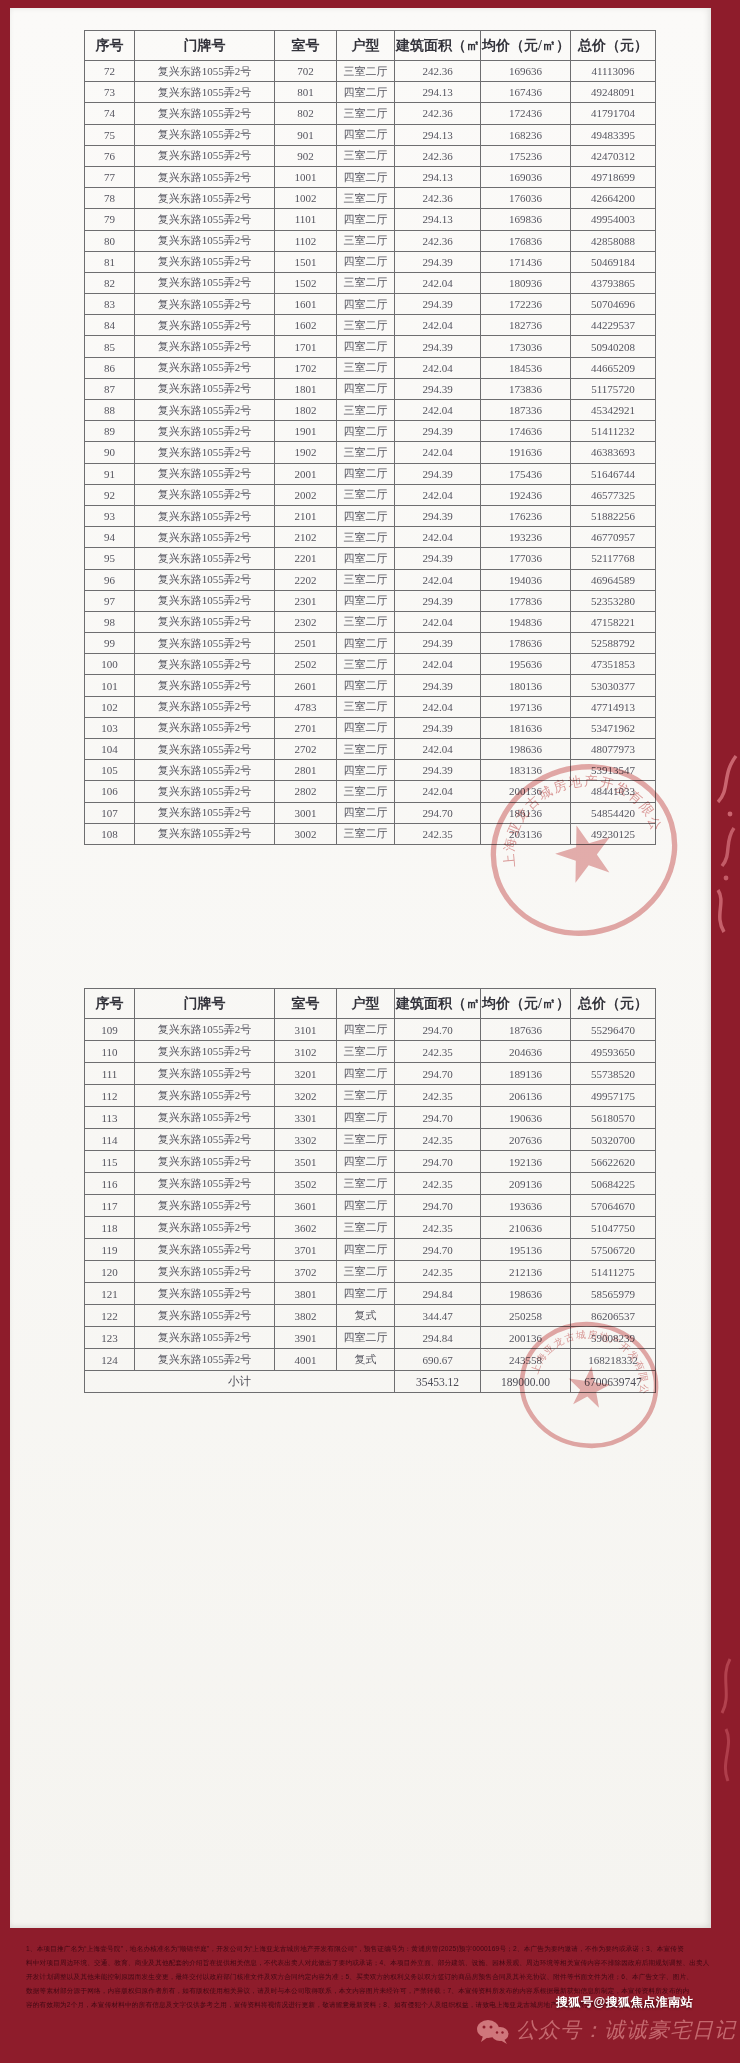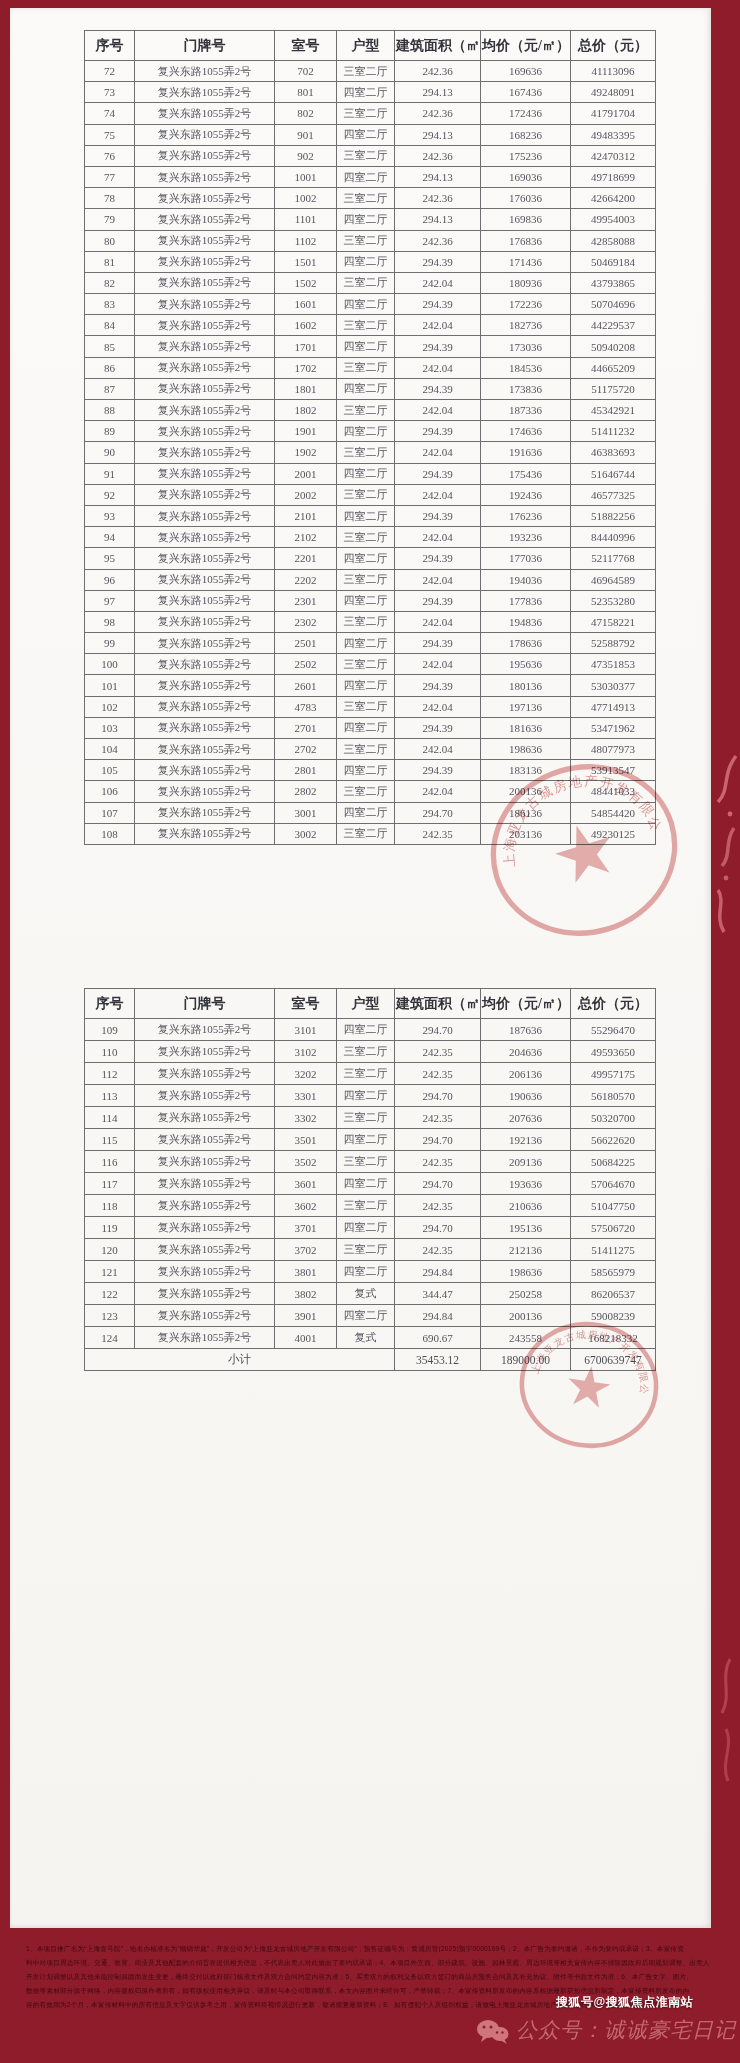--- a/index.html
+++ b/index.html
@@ -301,21 +301,21 @@
         <td>176236</td>
         <td>51882256</td>
       </tr>
       <tr>
         <td>94</td>
         <td>复兴东路1055弄2号</td>
         <td>2102</td>
         <td>三室二厅</td>
         <td>242.04</td>
         <td>193236</td>
-        <td>84440996</td>
+        <td>46770957</td>
       </tr>
       <tr>
         <td>95</td>
         <td>复兴东路1055弄2号</td>
         <td>2201</td>
         <td>四室二厅</td>
         <td>294.39</td>
         <td>177036</td>
         <td>52117768</td>
       </tr>
@@ -471,20 +471,29 @@
         <td>55296470</td>
       </tr>
       <tr>
         <td>110</td>
         <td>复兴东路1055弄2号</td>
         <td>3102</td>
         <td>三室二厅</td>
         <td>242.35</td>
         <td>204636</td>
         <td>49593650</td>
+      </tr>
+      <tr>
+        <td>111</td>
+        <td>复兴东路1055弄2号</td>
+        <td>3201</td>
+        <td>四室二厅</td>
+        <td>294.70</td>
+        <td>189136</td>
+        <td>55738520</td>
       </tr>
       <tr>
         <td>112</td>
         <td>复兴东路1055弄2号</td>
         <td>3202</td>
         <td>三室二厅</td>
         <td>242.35</td>
         <td>206136</td>
         <td>49957175</td>
       </tr>

